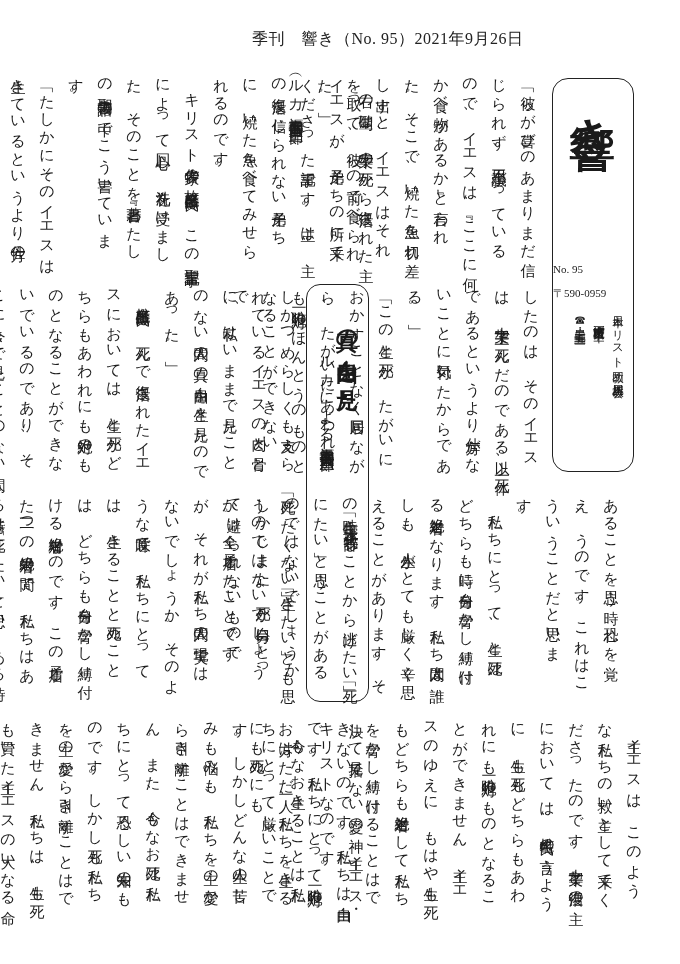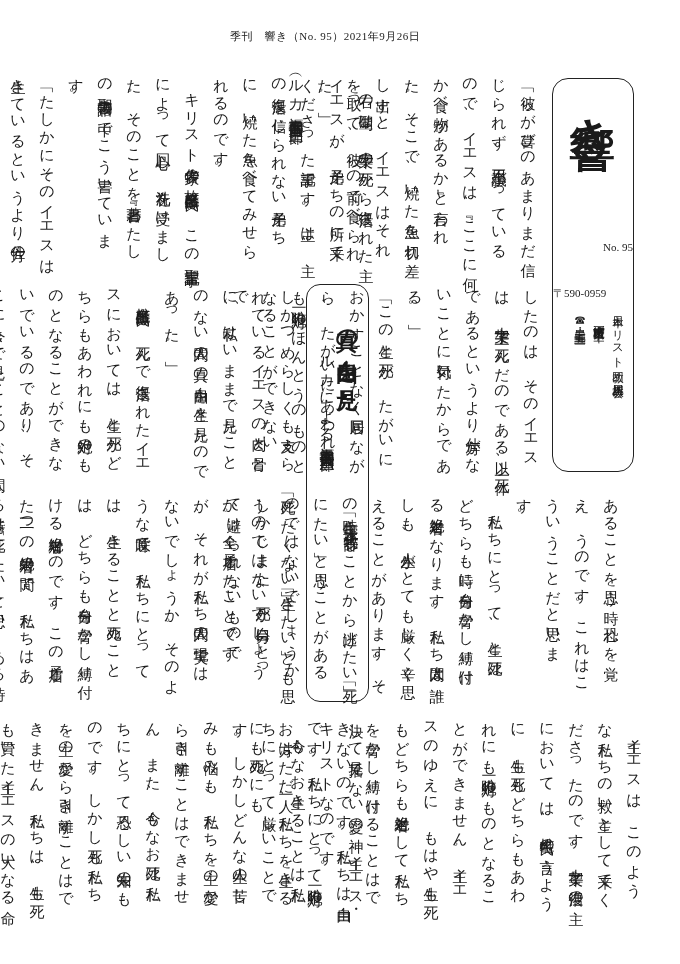--- a/index.html
+++ b/index.html
@@ -1,28 +1,28 @@
 <!DOCTYPE html>
 <html><head>
 <meta charset="utf-8">
 <style>
   html, body { margin:0; padding:0; }
   body { width:680px; height:964px; background:#ffffff; position:relative; overflow:hidden;
          font-family:"DejaVu Serif", "Liberation Serif", serif; color:#1a1a1a; }
-  .header { position:absolute; top:29px; left:230px; font-size:11px; letter-spacing:0.5px;
+  .header { position:absolute; top:29px; left:252px; font-size:16px; letter-spacing:0.5px;
             font-family:"Liberation Serif", serif; color:#222; }
   .vblock { position:absolute; writing-mode:vertical-rl; font-size:15px; line-height:29px;
             letter-spacing:1.2px; color:#1c1c1c; }
   .vblock p { margin:0; }
   .indent { text-indent:1em; }
   .mast { position:absolute; left:552px; top:78px; width:80px; height:392px;
           border:1.6px solid #222; border-radius:16px; }
   .mast-title { position:absolute; left:10px; top:8px; writing-mode:vertical-rl;
                 font-size:46px; font-weight:bold; font-family:"DejaVu Serif", serif; letter-spacing:-2px; line-height:60px; }
-  .mast-no { position:absolute; left:0; width:100%; top:162px; text-align:right; font-size:11px; font-family:"Liberation Serif", serif; }
+  .mast-no { position:absolute; left:0; width:100%; top:184px; text-align:left; font-size:11px; font-family:"Liberation Serif", serif; }
   .mast-zip { position:absolute; left:0; width:100%; top:207px; text-align:left; font-size:11px; font-family:"Liberation Serif", serif; }
   .mast-addr { position:absolute; right:6px; top:228px; writing-mode:vertical-rl; font-size:11.5px; line-height:19px; letter-spacing:0.5px; }
   .titlebox { position:absolute; left:306px; top:284px; width:61px; height:416px;
               border:1.5px solid #222; border-radius:14px; }
   .tb-title { position:absolute; right:6px; top:28px; writing-mode:vertical-rl; font-size:22px; font-weight:bold;
               font-family:"DejaVu Sans", sans-serif; letter-spacing:2px; }
   .tb-sub { position:absolute; right:32px; top:60px; writing-mode:vertical-rl; font-size:15px; letter-spacing:1px; }
   .tb-author { position:absolute; right:8px; top:230px; writing-mode:vertical-rl; font-size:15px; letter-spacing:2px; }
 </style>
 </head>

